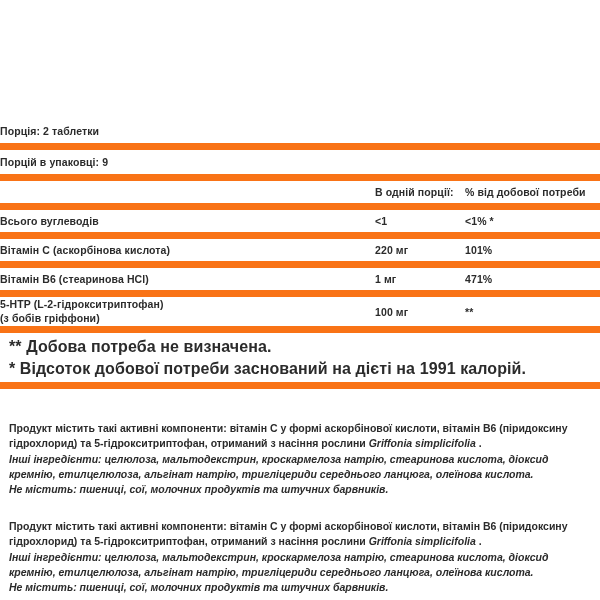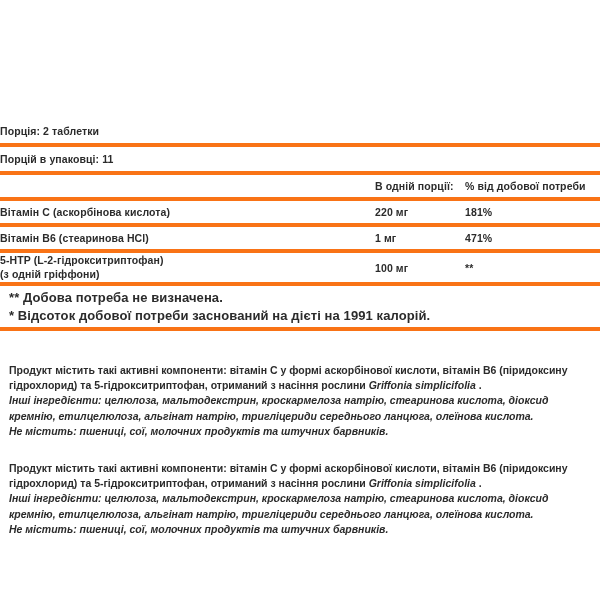--- a/index.html
+++ b/index.html
@@ -30,21 +30,21 @@
 
   
   .facts-table {
     width: 100%;
     border-collapse: collapse;
     table-layout: fixed;
   }
   .facts-table td {
     padding: 0;
     vertical-align: middle;
-    border-bottom: 4px solid #f97316;
+    border-bottom: 7px solid #f97316;
     font-size: 10.5px;
     font-weight: 700;
     letter-spacing: 0.1px;
     color: #2b2b2b;
   }
   .col-name   { width: 375px; }
   .col-amount { width: 90px; }
   .col-dv     { width: 135px; }
 
   .cell-pad-l { padding-left: 9px; }
@@ -63,21 +63,21 @@
     white-space: nowrap;
   }
 
   .two-line {
     line-height: 1.28;
   }
 
   .footnotes {
     padding: 3px 0 2px 9px;
     line-height: 1.38;
-    font-size: 13px;
+    font-size: 16px;
     font-weight: 700;
   }
   .footnotes div { white-space: nowrap; }
 
   
   .desc-block {
     padding-left: 9px;
     padding-right: 10px;
     font-size: 10.5px;
     font-weight: 700;
@@ -103,45 +103,50 @@
     <colgroup>
       <col class="col-name">
       <col class="col-amount">
       <col class="col-dv">
     </colgroup>
     <tbody>
       <tr class="r-serving">
         <td class="cell-pad-l" colspan="3">Порція: 2 таблетки</td>
       </tr>
       <tr class="r-servings">
-        <td class="cell-pad-l" colspan="3">Порцій в упаковці: 11</td>
+        <td class="cell-pad-l" colspan="3">Порцій в упаковці: 9</td>
       </tr>
       <tr class="r-header">
         <td class="cell-pad-l header-cell"></td>
         <td class="header-cell">В одній  порції:</td>
         <td class="header-cell">% від добової потреби</td>
       </tr>
 
+      <tr class="r-item">
+        <td class="cell-pad-l">Всього вуглеводів</td>
+        <td>&lt;1</td>
+        <td>&lt;1% *</td>
+      </tr>
 
       <tr class="r-item">
         <td class="cell-pad-l">Вітамін C (аскорбінова кислота)</td>
         <td>220 мг</td>
-        <td>181%</td>
+        <td>101%</td>
       </tr>
 
       <tr class="r-item">
         <td class="cell-pad-l">Вітамін B6 (стеаринова HCl)</td>
         <td>1 мг</td>
         <td>471%</td>
       </tr>
 
       <tr class="r-item-tall">
         <td class="cell-pad-l two-line">
           <div>5-HTP (L-2-гідрокситриптофан)</div>
-          <div>(з одній гріффони)</div>
+          <div>(з бобів гріффони)</div>
         </td>
         <td>100 мг</td>
         <td>**</td>
       </tr>
 
       <tr class="r-foot">
         <td colspan="3" style="padding:0;">
           <div class="footnotes">
             <div>** Добова потреба не визначена.</div>
             <div>* Відсоток добової потреби заснований на дієті на 1991 калорій.</div>

